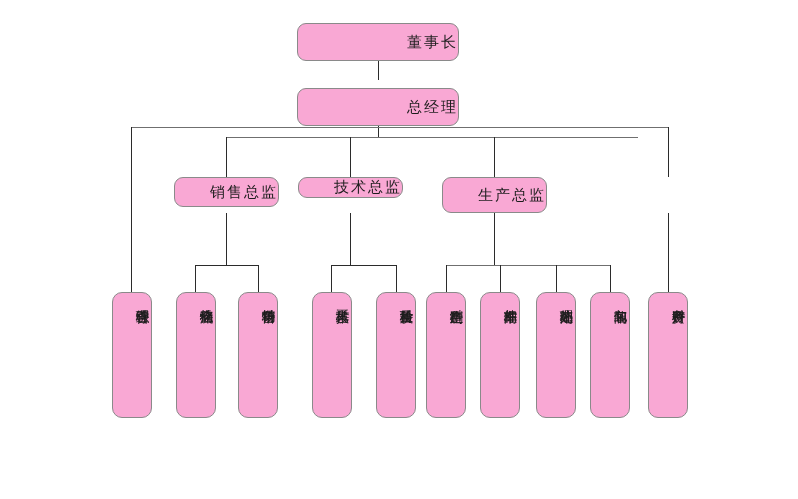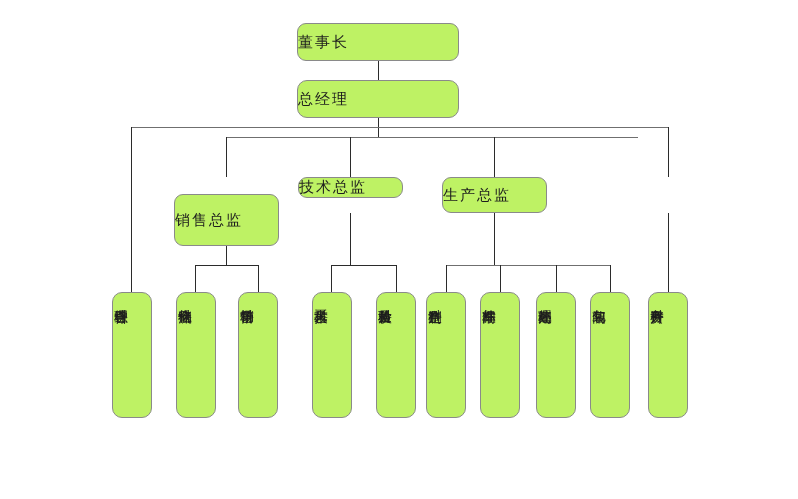--- a/index.html
+++ b/index.html
@@ -17,24 +17,24 @@
     height: 499px;
     background: #ffffff;
     overflow: hidden;
   }
   
   .node {
     position: absolute;
     box-sizing: border-box;
     border: 1px solid #8a8a8a;
     border-radius: 9px;
-    background: #bef264;
+    background: #f9a8d4;
     display: flex;
     align-items: center;
-    justify-content: flex-start;
+    justify-content: flex-end;
     color: #1d1d1d;
     z-index: 3;
   }
   .node.h {
     
     font-size: 15px;
     letter-spacing: 2px;
     line-height: 1;
   }
   .node.v {
@@ -66,38 +66,38 @@
 <body>
 
 <div id="org-chart">
 
   <div class="node h" style="left:297px; top:23px; width:162px; height:38px;">
     <span>董事长</span>
   </div>
 
   <div class="ln v" style="left:378px; top:61px; height:19px;"></div>
 
-  <div class="node h" style="left:297px; top:80px; width:162px; height:38px;border-radius:10px;">
+  <div class="node h" style="left:297px; top:88px; width:162px; height:38px;">
     <span>总经理</span>
   </div>
 
   <div class="ln v" style="left:378px; top:118px; height:20px;"></div>
 
   <div class="ln h gray" style="left:131px; top:127px; width:538px;"></div>
 
   <div class="ln h gray" style="left:226px; top:137px; width:412px;"></div>
 
   <div class="ln v" style="left:131px; top:127px; height:165px;"></div>
   <div class="ln v" style="left:668px; top:127px; height:50px;"></div>
 
   <div class="ln v" style="left:226px; top:137px; height:40px;"></div>
   <div class="ln v" style="left:350px; top:137px; height:40px;"></div>
   <div class="ln v" style="left:494px; top:137px; height:40px;"></div>
 
-  <div class="node h" style="left:174px; top:177px; width:105px; height:52px;margin-top:17px;">
+  <div class="node h" style="left:174px; top:177px; width:105px; height:30px;">
     <span>销售总监</span>
   </div>
   <div class="node h" style="left:298px; top:177px; width:105px; height:21px;">
     <span>技术总监</span>
   </div>
   <div class="node h" style="left:442px; top:177px; width:105px; height:36px;">
     <span>生产总监</span>
   </div>
 
   <div class="ln v" style="left:226px; top:213px; height:53px;"></div>

